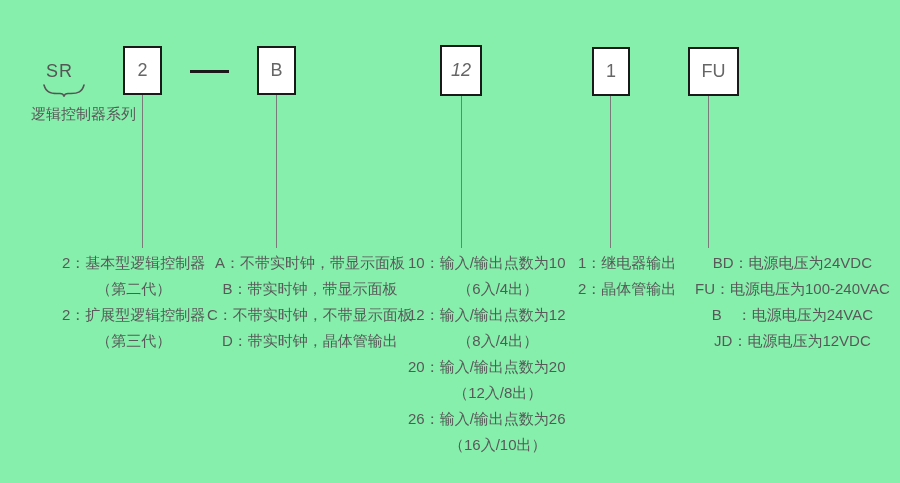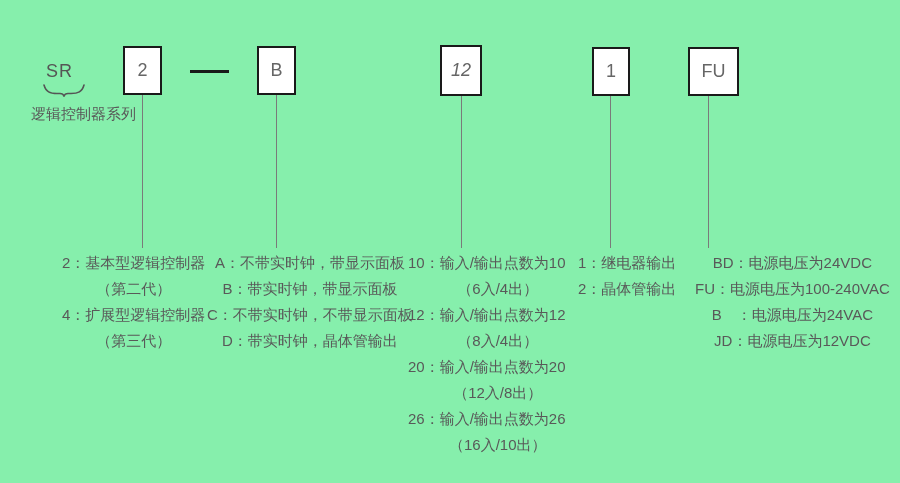--- a/index.html
+++ b/index.html
@@ -111,21 +111,21 @@
 
   <div class="vline vl-gen"></div>
   <div class="vline vl-clock"></div>
   <div class="vline vl-io"></div>
   <div class="vline vl-out"></div>
   <div class="vline vl-pow"></div>
 
   <div class="legend-col col-gen">
     <div class="legend-line">2：基本型逻辑控制器</div>
     <div class="legend-line">（第二代）</div>
-    <div class="legend-line">4：扩展型逻辑控制器</div>
+    <div class="legend-line">2：扩展型逻辑控制器</div>
     <div class="legend-line">（第三代）</div>
   </div>
 
   <div class="legend-col col-clock">
     <div class="legend-line">A：不带实时钟，带显示面板</div>
     <div class="legend-line">B：带实时钟，带显示面板</div>
     <div class="legend-line">C：不带实时钟，不带显示面板</div>
     <div class="legend-line">D：带实时钟，晶体管输出</div>
   </div>
 

